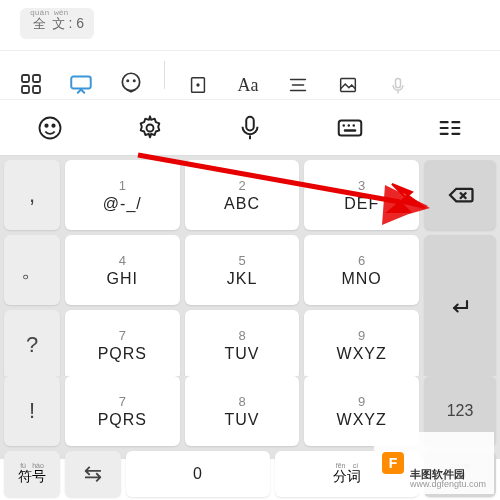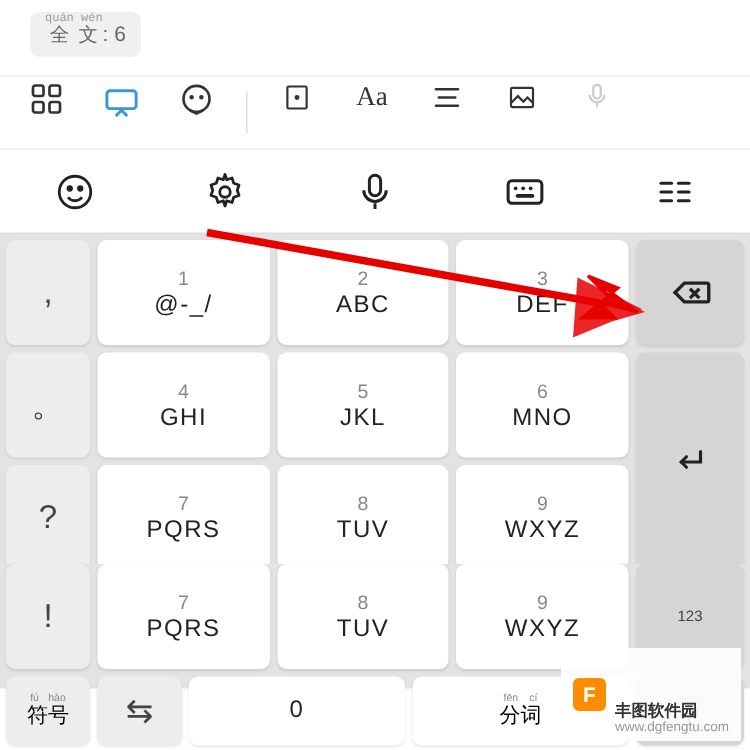--- a/index.html
+++ b/index.html
@@ -4,36 +4,36 @@
   <style>
     * { margin: 0; padding: 0; box-sizing: border-box; }
     body { width: 500px; height: 500px; background: #fff; font-family: -apple-system, sans-serif; overflow: hidden; position: relative; }
     
     .top-area { height: 50px; padding: 8px 20px; }
     .pill { display: inline-block; background: #f0f0f0; border-radius: 6px; padding: 6px 10px; font-size: 14px; color: #666; }
     .pill ruby { font-size: 13px; }
     .pill rt { font-size: 8px; color: #999; font-family: Liberation Mono, monospace; }
     
     .toolbar1 { height: 50px; border-top: 1px solid #eee; border-bottom: 1px solid #eee; display: flex; align-items: center; padding: 0 10px; gap: 8px; }
-    .toolbar1 .icon-btn { width: 42px; height: 42px; display: flex; align-items: flex-start; justify-content: center; color: #333; }
+    .toolbar1 .icon-btn { width: 42px; height: 42px; display: flex; align-items: flex-end; justify-content: center; color: #333; }
     .toolbar1 .icon-btn.active { color: #3a96d8; }
     .toolbar1 .divider { width: 1px; height: 28px; background: #ddd; margin: 0 4px; }
     
     .toolbar2 { height: 56px; background: #fff; display: flex; align-items: center; justify-content: space-around; border-bottom: 1px solid #ddd; }
     .toolbar2 .icon-btn { flex: 1; display: flex; align-items: center; justify-content: center; height: 100%; color: #222; }
     
     .keypad { background: #e3e3e3; padding: 4px; display: grid; grid-template-columns: 56px 1fr 1fr 1fr 72px; grid-template-rows: repeat(4, 72px); gap: 5px; }
     
     .key { background: #fff; border-radius: 6px; display: flex; flex-direction: column; align-items: center; justify-content: center; box-shadow: 0 1px 2px rgba(0,0,0,0.1); }
     .key.side { background: #ededed; }
     .key.gray { background: #d5d5d5; }
     .key .num { font-size: 13px; color: #888; margin-bottom: 2px; }
     .key .letters { font-size: 16px; color: #222; font-weight: 400; letter-spacing: 1px; }
     .key .single { font-size: 22px; color: #444; }
-    .key .small-text { font-size: 10px; color: #444; }
+    .key .small-text { font-size: 16px; color: #444; }
     .key ruby { font-size: 14px; }
     .key rt { font-size: 7px; color: #888; }
     
     .enter-key { grid-row: span 2; }
     
     .arrow-annotation { position: absolute; top: 140px; left: 130px; pointer-events: none; z-index: 100; }
     
     .watermark { position: absolute; bottom: 6px; right: 6px; display: flex; align-items: center; gap: 6px; background: rgba(255,255,255,0.9); padding: 4px 8px; }
     .watermark .logo { width: 22px; height: 22px; background: #ff8c00; border-radius: 4px; display: flex; align-items: center; justify-content: center; color: #fff; font-weight: bold; font-size: 14px; }
     .watermark .text { display: flex; flex-direction: column; font-size: 11px; line-height: 1.1; margin-top: 32px; }

